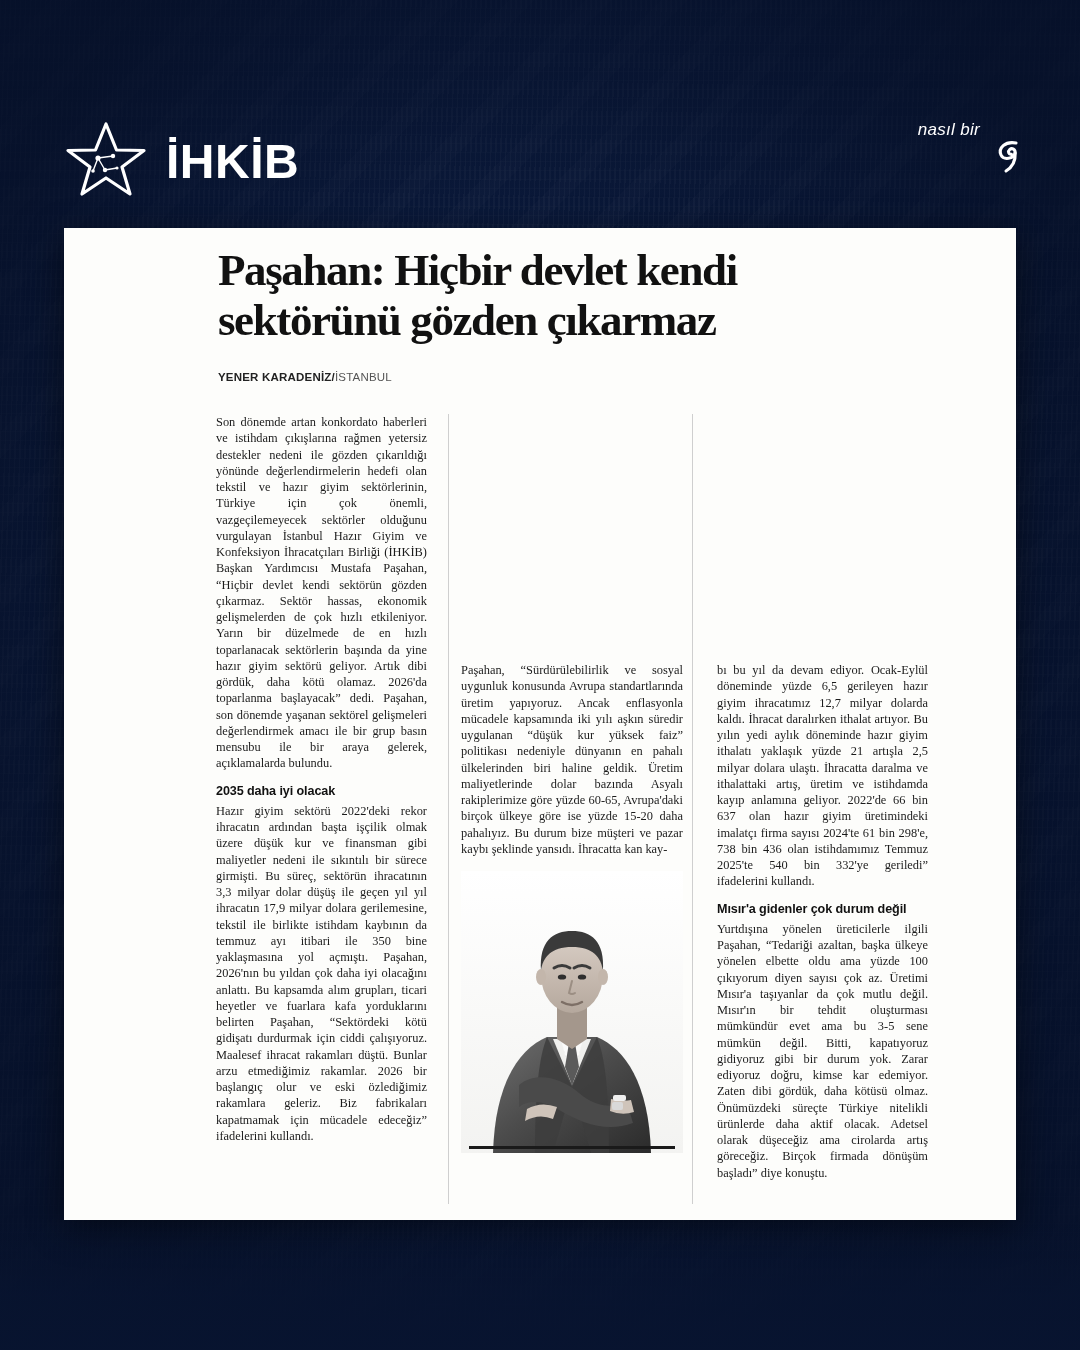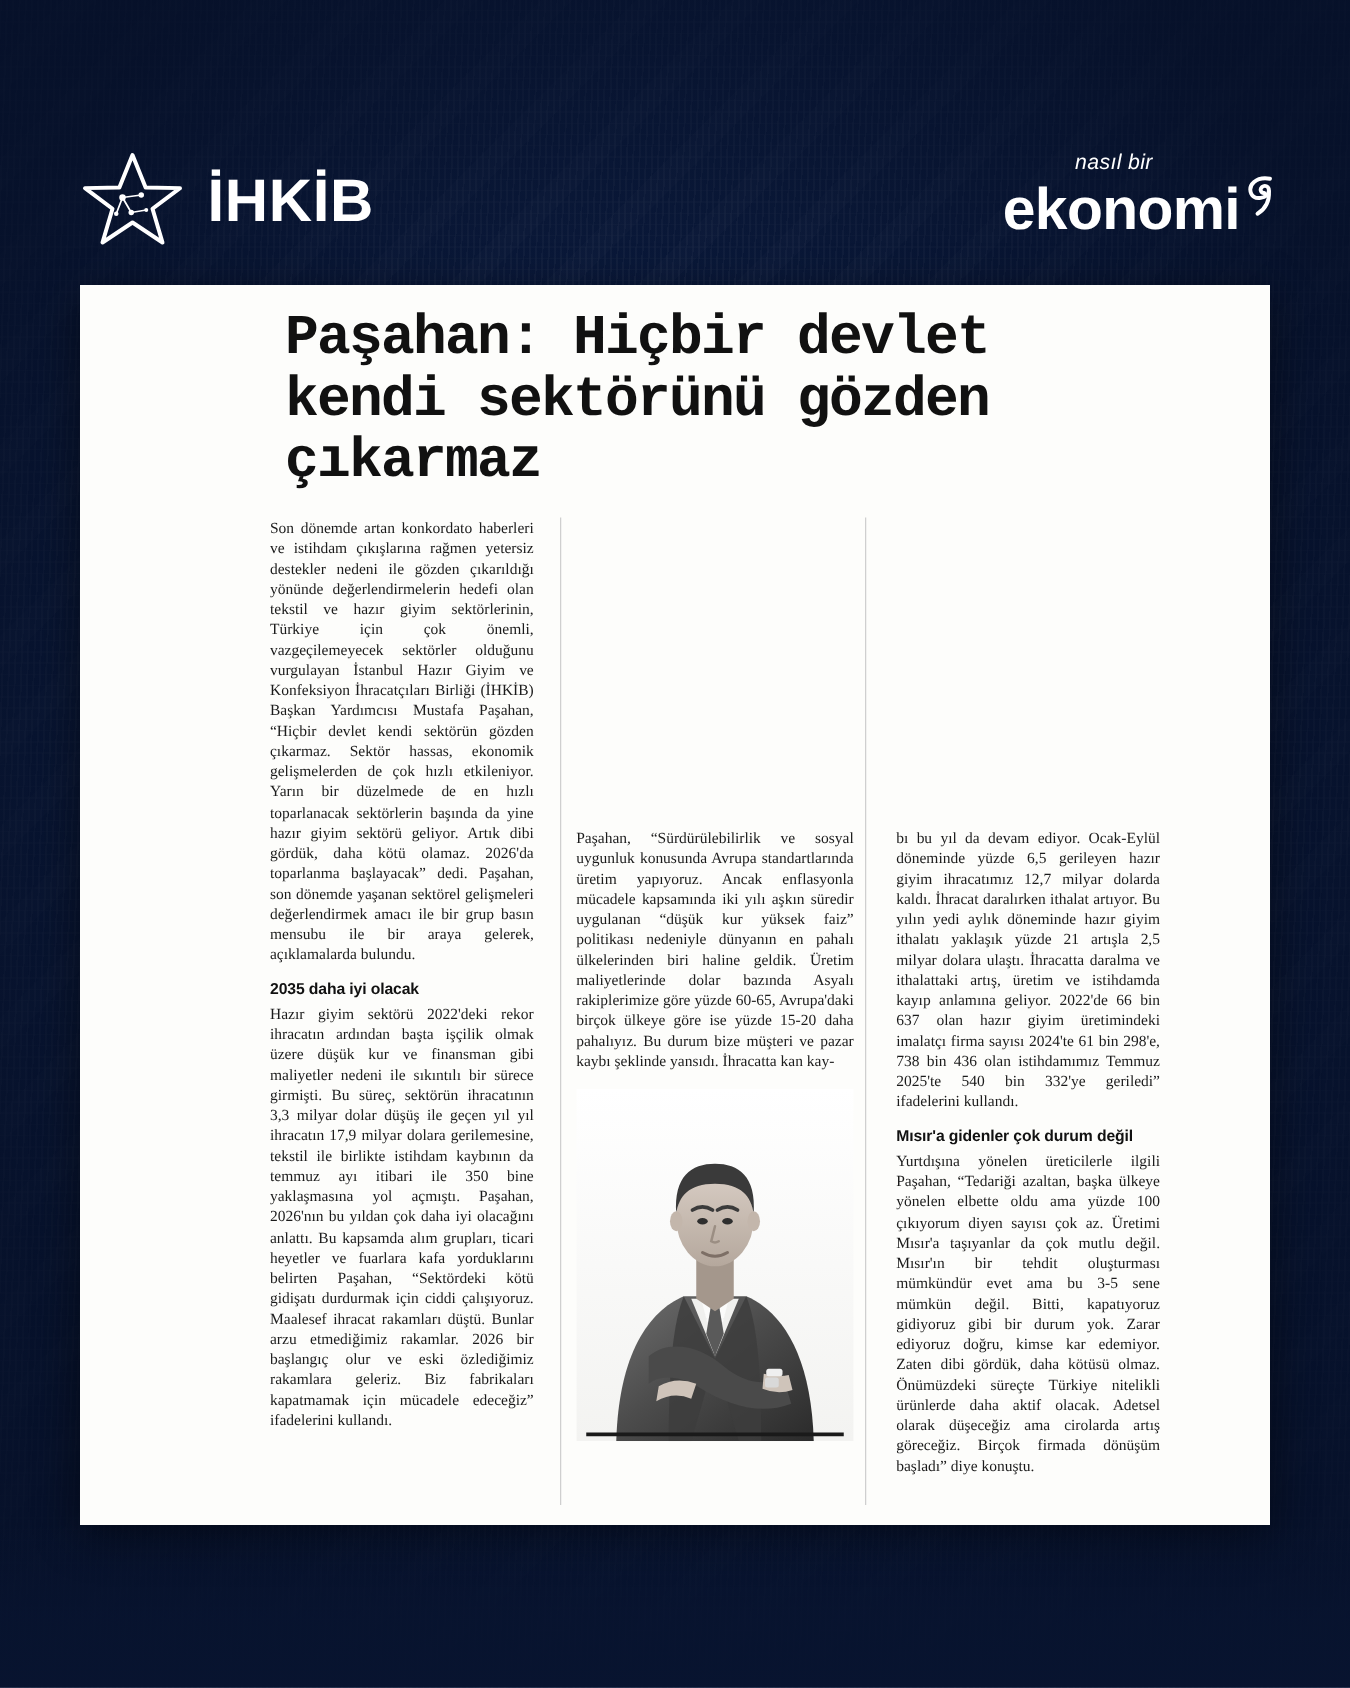--- a/index.html
+++ b/index.html
@@ -121,29 +121,28 @@
 
   .kicker {
     font-family: "Liberation Sans", sans-serif;
     font-size: 11.5px;
     font-weight: bold;
     letter-spacing: 2.0px;
     color: #2a2a2a;
     margin-top: 18px;
   }
   .headline {
-    font-family: Liberation Mono, monospace;
+    font-family: Liberation Serif, serif;
     font-weight: bold;
     font-size: 45px;
     line-height: 1.10;
     letter-spacing: -1.4px;
     color: #111;
     margin-top: 10px;
     max-width: 640px;
-    margin-left: 10px;
   }
   .byline {
     margin-top: 26px;
     font-size: 11.5px;
     color: #222;
     letter-spacing: 0.2px;
   }
   .byline b { font-weight: bold; }
   .byline span { color: #555; }
 
@@ -244,36 +243,38 @@
         <circle cx="55" cy="50" r="1.6" fill="#ffffff"></circle>
         <path d="M36 40 L51 38 M36 40 L43 52 M43 52 L55 50 M36 40 L31 53" stroke="#ffffff" stroke-width="1.4" fill="none"></path>
       </svg>
     </span>
     <span class="ihkib-text">İHKİB</span>
   </div>
 
   <div class="ekonomi">
     <div class="ekonomi-small">nasıl bir</div>
     <div class="ekonomi-main">
-      <span>ekonomi</span>
       <span class="ekonomi-swirl">
         <svg width="30" height="36" viewBox="0 0 30 36" aria-hidden="true">
           <path d="M22 4 C11 2, 4 9, 7 16 C9.5 21.5, 20 20, 21 14 C21.6 10.2, 18 8.6, 15.6 10.6
                    C13.6 12.3, 14.6 15.6, 17.4 15.4" fill="none" stroke="#ffffff" stroke-width="3.1" stroke-linecap="round"></path>
           <path d="M21.2 14 C21.6 22, 18.6 28, 12 32" fill="none" stroke="#ffffff" stroke-width="3.1" stroke-linecap="round"></path>
         </svg>
       </span>
     </div>
   </div>
 </div>
 
 <div class="paper">
 
   <div class="paper-inner">
     <div class="headline">Paşahan: Hiçbir devlet kendi sektörünü gözden çıkarmaz</div>
+    <div class="byline">
+      <b>YENER KARADENİZ/</b><span>İSTANBUL</span>
+    </div>
   </div>
 
   <div class="cols">
 
     <div class="divider d1"></div>
     <div class="divider d2"></div>
 
     <div class="col col-1">
       <p>Son dönemde artan konkordato haberleri ve istihdam çıkışlarına rağmen yetersiz destekler nedeni ile gözden çıkarıldığı yönünde değerlendirmelerin hedefi olan tekstil ve hazır giyim sektörlerinin, Türkiye için çok önemli, vazgeçilemeyecek sektörler olduğunu vurgulayan İstanbul Hazır Giyim ve Konfeksiyon İhracatçıları Birliği (İHKİB) Başkan Yardımcısı Mustafa Paşahan, “Hiçbir devlet kendi sektörün gözden çıkarmaz. Sektör hassas, ekonomik gelişmelerden de çok hızlı etkileniyor. Yarın bir düzelmede de en hızlı toparlanacak sektörlerin başında da yine hazır giyim sektörü geliyor. Artık dibi gördük, daha kötü olamaz. 2026'da toparlanma başlayacak” dedi. Paşahan, son dönemde yaşanan sektörel gelişmeleri değerlendirmek amacı ile bir grup basın mensubu ile bir araya gelerek, açıklamalarda bulundu.</p>
       <div class="sub">2035 daha iyi olacak</div>

